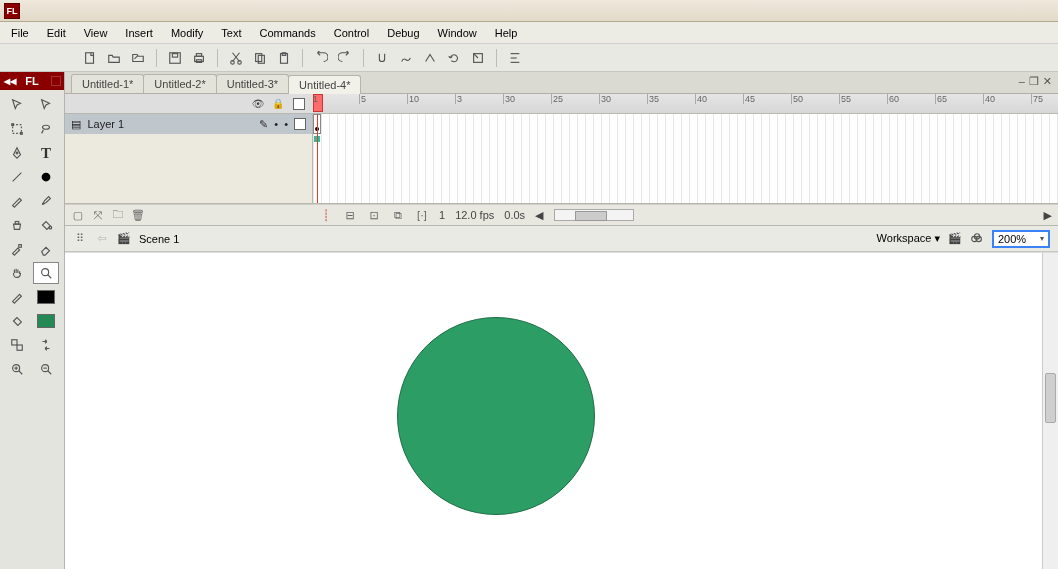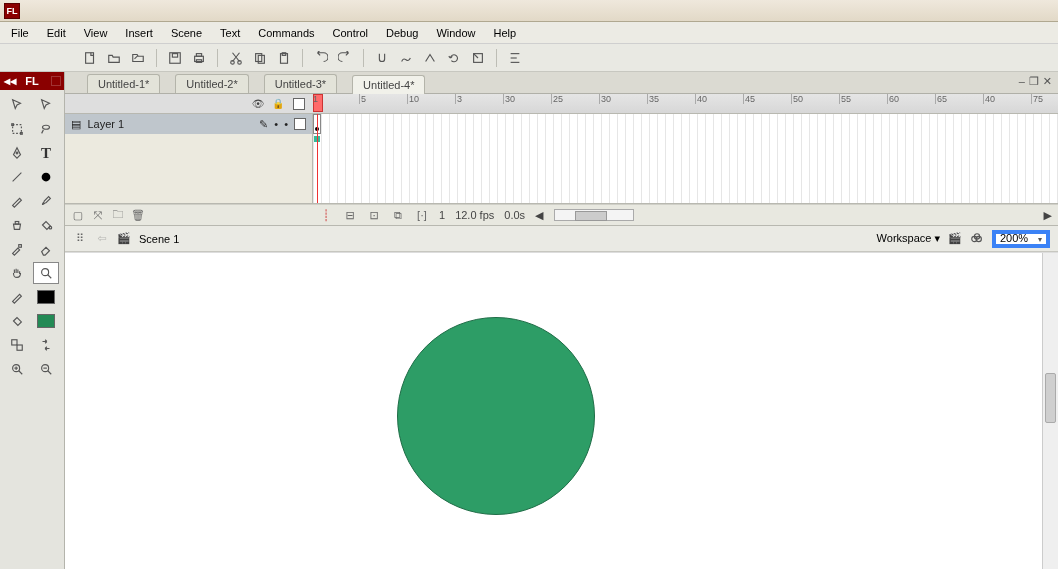--- a/index.html
+++ b/index.html
@@ -24,21 +24,21 @@
   .tools-collapse { position:absolute; left:4px; color:#fff; font-size:8px; }
   .tools-grid { display:grid; grid-template-columns: 1fr 1fr; gap:2px; padding:4px; }
   .t { width:26px; height:22px; display:flex; align-items:center; justify-content:center; border:1px solid transparent; color:#333; background:transparent; font-size:12px; }
   .t.selected { background:#fff; border:1px solid #888; }
   .color-swatch { width:18px; height:14px; border:1px solid #666; background:#238a55; }
   .stroke-swatch { width:18px; height:14px; border:1px solid #666; background:#000; }
   
   .main-area { flex:1; display:flex; flex-direction:column; min-width:0; }
   
   .doc-tabs { height:22px; background:#dbdad2; display:flex; align-items:flex-end; padding:0 6px; gap:0; border-bottom:1px solid #b0b0a8; position:relative; }
-  .doc-tab { padding:3px 10px; background:#e3e3d9; border:1px solid #b4b4aa; border-bottom:none; margin-right:-1px; color:#444; border-radius:3px 3px 0 0;margin-left:16px; }
+  .doc-tab { padding:3px 10px; background:#e3e3d9; border:1px solid #b4b4aa; border-bottom:none; margin-right:-1px; color:#444; border-radius:3px 3px 0 0; }
   .doc-tab.active { background:#f1f1ea; position:relative; top:1px; }
   .doc-tabs-right { position:absolute; right:6px; top:3px; display:flex; gap:4px; color:#555; }
   
   .timeline-header { height:20px; background:#dedede; border-bottom:1px solid #b8b8b0; display:flex; }
   .layer-col-head { width:248px; display:flex; align-items:center; justify-content:flex-end; gap:8px; padding-right:8px; }
   .lhead-icon { font-size:10px; color:#444; }
   .frame-box { width:12px; height:12px; border:1px solid #666; background:#fff; }
   .ruler { flex:1; position:relative; background:linear-gradient(#e5e5e5,#d7d7d7); overflow:hidden; }
   .ruler-nums { position:absolute; left:0; top:0; display:flex; }
   .ruler-num { width:48px; font-size:9px; color:#666; padding-left:2px; position:relative; }
@@ -62,21 +62,21 @@
   .timeline-footer { height:22px; background:#e8e8e0; border-top:1px solid #cfcfc7; border-bottom:1px solid #b8b8b0; display:flex; align-items:center; }
   .tf-left { width:248px; display:flex; align-items:center; gap:6px; padding:0 6px; color:#555; }
   .tf-right { flex:1; display:flex; align-items:center; gap:10px; padding:0 6px; color:#444; }
   .tf-icon { width:14px; height:14px; display:flex; align-items:center; justify-content:center; font-size:11px; color:#666; }
   .mini-scroll { width:80px; height:12px; border:1px solid #aaa; background:#f4f4f4; position:relative; }
   .mini-scroll::after { content:""; position:absolute; left:20px; top:1px; width:30px; height:8px; background:#ccc; border:1px solid #999; }
   
   .scene-bar { height:26px; background:#eaeae4; border-bottom:1px solid #c7c7c0; display:flex; align-items:center; padding:0 8px; gap:8px; }
   .scene-left { display:flex; align-items:center; gap:8px; flex:1; }
   .scene-icon { width:14px;height:14px; color:#666; display:flex; align-items:center; justify-content:center; }
-  .zoom-box { width:58px; height:18px; border:4px solid #3b82f6; background:#fff; padding:0 4px; display:flex; align-items:flex-end; justify-content:space-between; }
+  .zoom-box { width:58px; height:18px; border:2px solid #3b82f6; background:#fff; padding:0 4px; display:flex; align-items:center; justify-content:space-between; }
   .zoom-box::after { content:"▾"; font-size:8px; color:#555; }
   
   .canvas-wrapper { flex:1; background:#fff; position:relative; overflow:hidden; border-top:1px solid #ddd; }
   .v-scroll { position:absolute; right:0; top:0; bottom:0; width:16px; background:#efefef; border-left:1px solid #ccc; }
   .v-thumb { position:absolute; left:2px; right:2px; top:120px; height:50px; background:#cfcfcf; border:1px solid #aaa; border-radius:2px; }
   .stage-circle { position:absolute; left:332px; top:64px; width:198px; height:198px; border-radius:50%; background:#2d9d66; border:1px solid #1f6d47; }
   
   svg.icon { width:14px; height:14px; }
   svg.icon path, svg.icon line, svg.icon rect, svg.icon circle, svg.icon polyline { stroke:#555; stroke-width:1.3; fill:none; }
 </style>
@@ -85,21 +85,21 @@
 
 <div class="titlebar">
   <div class="app-icon">FL</div>
 </div>
 
 <div class="menubar">
   <span>File</span>
   <span>Edit</span>
   <span>View</span>
   <span>Insert</span>
-  <span>Scene</span>
+  <span>Modify</span>
   <span>Text</span>
   <span>Commands</span>
   <span>Control</span>
   <span>Debug</span>
   <span>Window</span>
   <span>Help</span>
 </div>
 
 <div class="toolbar-row">
   <div class="tool-btn">

